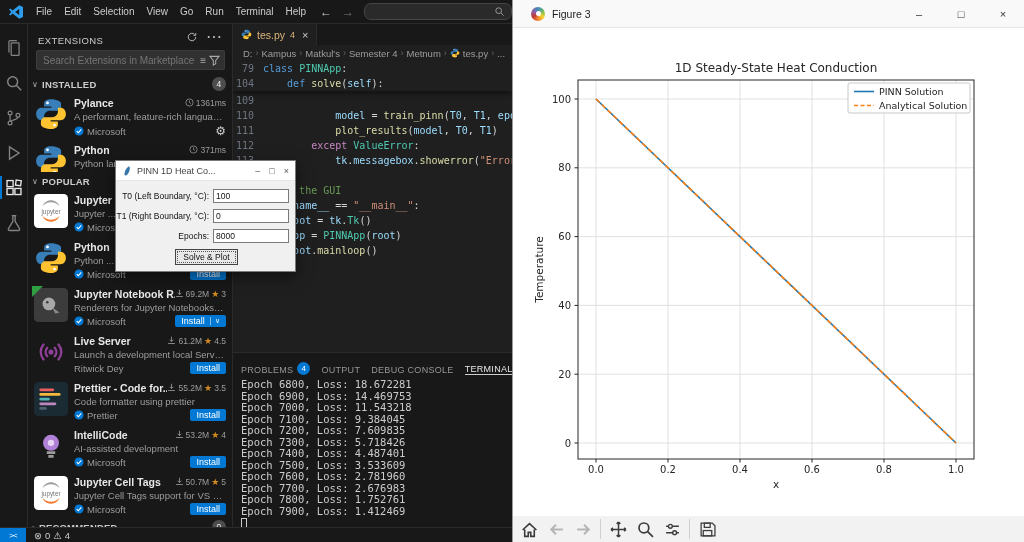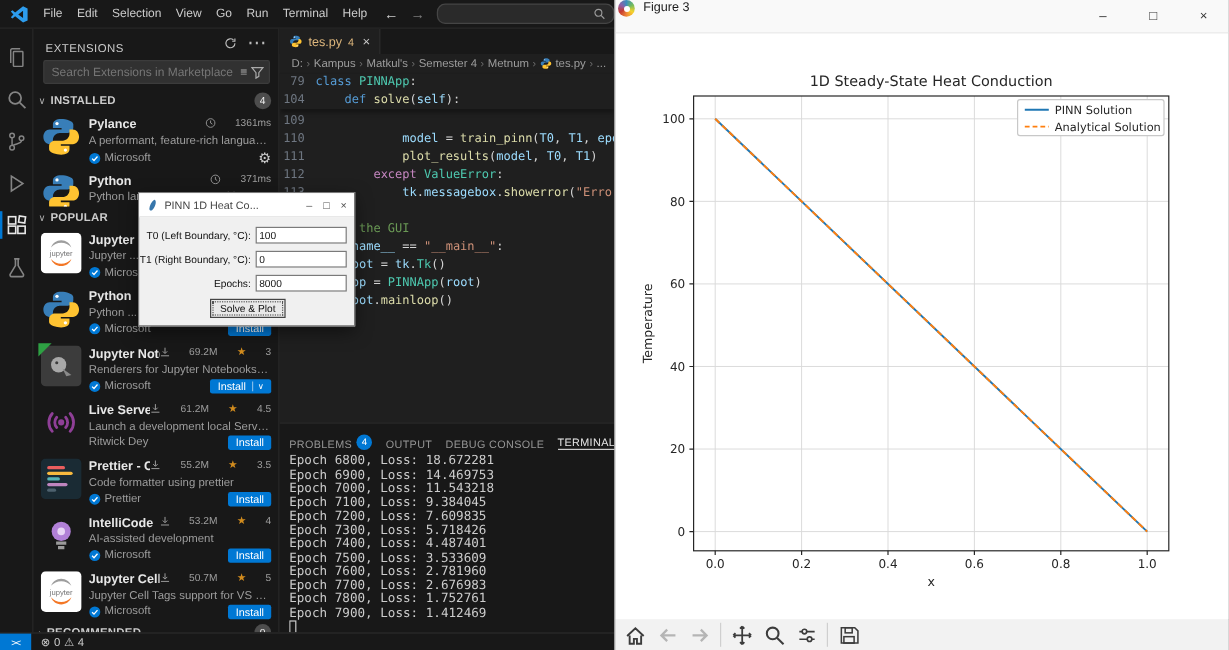--- a/index.html
+++ b/index.html
@@ -50,21 +50,21 @@
   #recommended-h{position:absolute;left:0;top:494px;right:0;}
 
   .ext-item{height:47px;display:flex;padding:4px 6px 0 6px;position:relative;}
   .ext-icon{width:34px;height:34px;flex:none;margin-right:6px;position:relative;}
   .ext-icon svg{width:34px;height:34px;}
   .corner-badge{position:absolute;left:-2px;top:-2px;width:0;height:0;
     border-top:11px solid #2ea043;border-right:11px solid transparent;}
   .ext-body{flex:1;min-width:0;}
   .ext-top{display:flex;align-items:baseline;}
   .ext-name{color:#e7e7e7;font-size:10.5px;font-weight:bold;white-space:nowrap;overflow:hidden;flex:1;}
-  .ext-meta{color:#9d9d9d;font-size:8.5px;white-space:nowrap;display:flex;align-items:center;gap:16px;flex:none;}
+  .ext-meta{color:#9d9d9d;font-size:8.5px;white-space:nowrap;display:flex;align-items:center;gap:2px;flex:none;}
   .ext-meta svg{width:9px;height:9px;}
   .ext-meta .star{color:#d28c1e;font-size:9px;}
   .ext-desc{color:#9d9d9d;font-size:9.5px;white-space:nowrap;overflow:hidden;text-overflow:ellipsis;margin-top:2px;}
   .ext-pub{display:flex;align-items:center;margin-top:2px;gap:3px;}
   .ext-pub .check svg{width:10px;height:10px;display:block;}
   .ext-pub .pub-name{color:#9d9d9d;font-size:9.5px;white-space:nowrap;overflow:hidden;flex:1;}
   .install-btn{background:#0078d4;color:#ffffff;font-size:9px;border-radius:2px;
     padding:1px 6px;display:flex;align-items:center;flex:none;cursor:pointer;}
   .install-btn .dd{border-left:1px solid rgba(255,255,255,.5);margin-left:5px;padding-left:4px;font-size:7px;}
   .gear-ic{color:#cccccc;font-size:12px;flex:none;}
@@ -117,21 +117,21 @@
   .dlg-label{width:93px;text-align:right;font-size:8.5px;color:#111;flex:none;}
   .dlg-input{margin-left:4px;width:76px;height:14px;background:#fff;border:1px solid #7a7a7a;
     font-size:8.5px;font-family:"Liberation Sans",sans-serif;color:#111;padding:0 2px;outline:none;}
   .dlg-btn{position:absolute;left:59px;top:88px;width:63px;height:16px;background:#e9e9e9;
     border:1px solid #444;outline:1px dotted #555;outline-offset:-3px;font-size:8.5px;color:#111;
     display:flex;align-items:center;justify-content:center;cursor:pointer;}
 
   
   #figwin{position:absolute;left:512px;top:0;width:512px;height:542px;background:#ffffff;border-left:1px solid #9a9a9a;}
   .ftitle{position:absolute;left:0;top:0;right:0;height:28px;background:#f9f9f9;border-bottom:1px solid #e4e4e4;
-    display:flex;align-items:flex-start;padding-left:2px;}
+    display:flex;align-items:center;padding-left:18px;}
   .mpl-logo{width:14px;height:14px;border-radius:50%;
     background:conic-gradient(#3c8dbc,#72bb5e,#f6d32d,#ef8636,#c53a32,#8e5fa8,#3c8dbc);position:relative;flex:none;}
   .mpl-logo:after{content:"";position:absolute;left:4.5px;top:4.5px;width:5px;height:5px;border-radius:50%;background:#fff;}
   .ftitle-text{color:#1a1a1a;font-size:10.5px;margin-left:7px;flex:1;}
   .fctrl{width:42px;height:28px;display:flex;align-items:center;justify-content:center;color:#333;font-size:11px;}
   .fcontent{position:absolute;left:0;top:28px;right:0;height:488px;background:#fff;}
   .ftoolbar{position:absolute;left:0;top:516px;right:0;height:26px;background:#f2f2f2;
     display:flex;align-items:center;padding-left:6px;gap:7px;}
   .ft-icon{width:20px;height:20px;display:flex;align-items:center;justify-content:center;color:#3c3c3c;}
   .ft-icon svg{width:17px;height:17px;}

